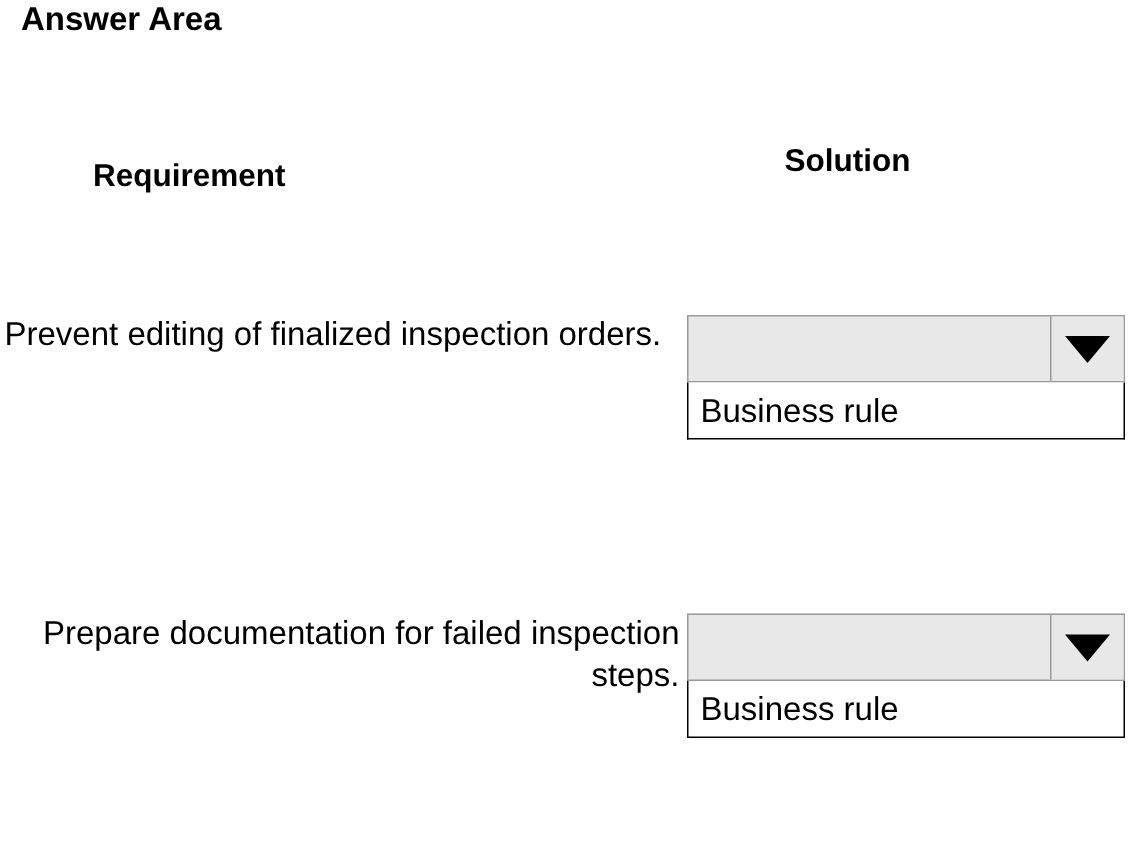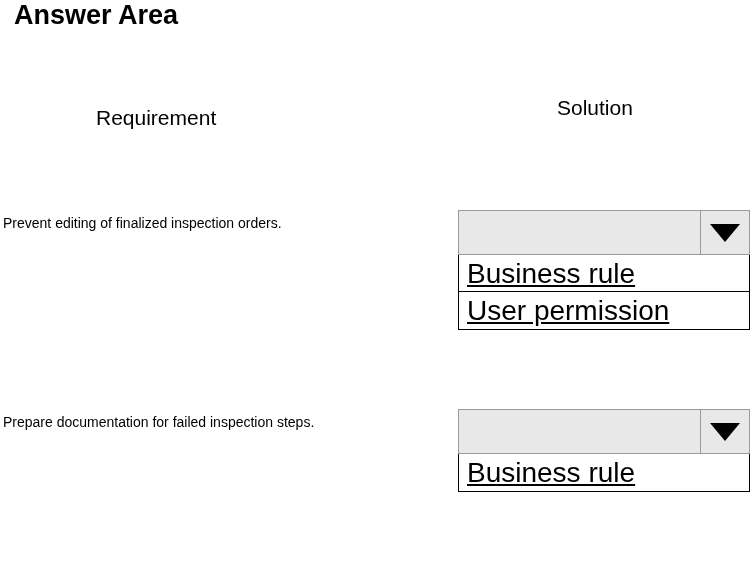--- a/index.html
+++ b/index.html
@@ -12,47 +12,46 @@
     background: #ffffff;
     font-family: "Liberation Sans", sans-serif;
     color: #000000;
     overflow: hidden;
     position: relative;
   }
   .page-title {
     position: absolute;
     left: 14px;
     top: 0px;
-    font-size: 27px;
+    font-size: 22px;
     font-weight: bold;
     letter-spacing: 0px;
   }
   .col-header {
     position: absolute;
     font-size: 21px;
-    font-weight: normal;
-    margin-left: 34px;
+    font-weight: bold;
   }
   .col-header.requirement {
     left: 62px;
     top: 106px;
   }
   .col-header.solution {
     left: 523px;
     top: 96px;
   }
   .requirement-text {
     position: absolute;
     left: 3px;
-    font-size: 14px;
+    font-size: 22px;
     line-height: 28px;
     width: 450px;
   }
   .req-1 { top: 209px; }
-  .req-2 { top: 408px; }
+  .req-2 { top: 408px; text-align: right; }
 
   .dropdown {
     position: absolute;
     width: 292px;
   }
   .dd-1 { left: 458px; top: 210px; }
   .dd-2 { left: 458px; top: 409px; }
 
   .dd-closed {
     height: 45px;
@@ -87,27 +86,26 @@
   }
   .dd-list {
     border: 1px solid #000000;
     border-top: none;
     background: #ffffff;
     box-sizing: border-box;
   }
   .dd-option {
     height: 37px;
     line-height: 37px;
-    font-size: 28px;
+    font-size: 22px;
     padding-left: 8px;
     border-bottom: 1px solid #000000;
     box-sizing: border-box;
     white-space: nowrap;
     overflow: hidden;
-    text-decoration: underline;
   }
   .dd-option:last-child {
     border-bottom: none;
   }
 </style>
 </head>
 <body>
 
 <div class="page-title">Answer Area</div>
 
@@ -118,21 +116,20 @@
 
 <div class="dropdown dd-1">
   <div class="dd-closed">
     <div class="dd-value"></div>
     <div class="dd-arrow-box">
       <div class="dd-arrow"></div>
     </div>
   </div>
   <div class="dd-list">
     <div class="dd-option">Business rule</div>
-    <div class="dd-option">User permission</div>
   </div>
 </div>
 
 <div class="requirement-text req-2">Prepare documentation for failed inspection steps.</div>
 
 <div class="dropdown dd-2">
   <div class="dd-closed">
     <div class="dd-value"></div>
     <div class="dd-arrow-box">
       <div class="dd-arrow"></div>

